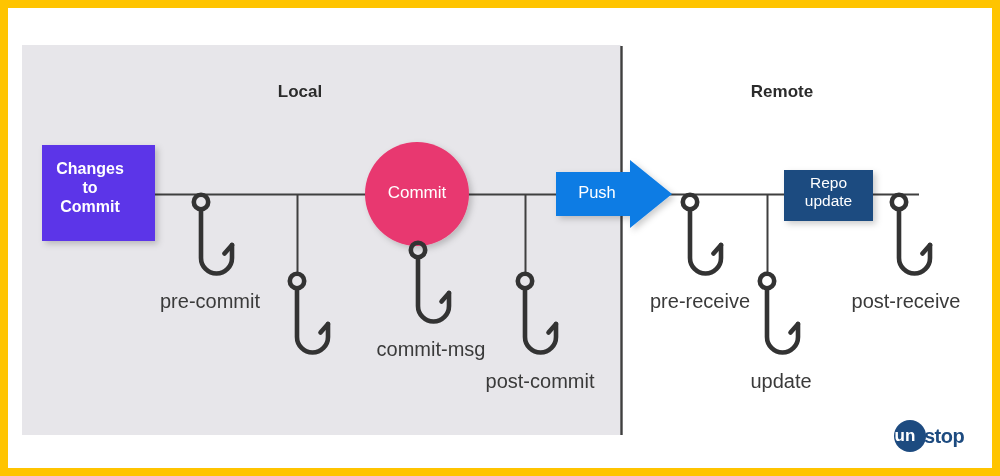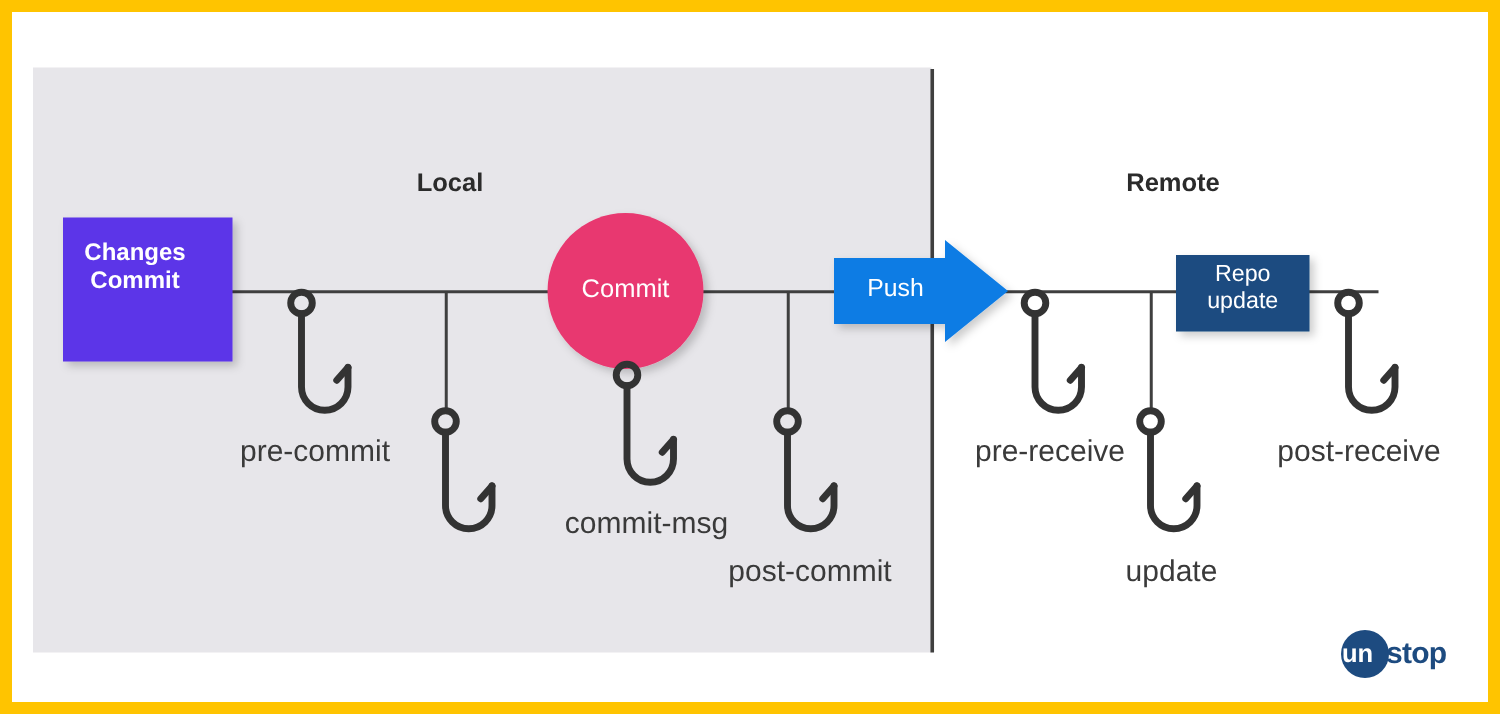--- a/index.html
+++ b/index.html
@@ -36,21 +36,20 @@
     text-align: center;
     line-height: 1.18;
     pointer-events: none;
   }
   .section-title {
     position: absolute;
     font-size: 17px;
     font-weight: bold;
     color: #2b2b2b;
     text-align: center;
-    margin-top: 30px;
   }
   .hook-label {
     position: absolute;
     font-size: 20px;
     color: #3a3a3a;
     text-align: center;
     white-space: nowrap;
     transform: translateX(-50%);
   }
 </style>
@@ -121,20 +120,21 @@
     <g>
       <circle cx="910" cy="436" r="16" fill="#1d4b80"></circle>
     </g>
   </svg>
 
   <div class="section-title" style="left:250px; top:82px; width:100px;">Local</div>
   <div class="section-title" style="left:732px; top:82px; width:100px;">Remote</div>
 
   <div class="node-label" style="left:42px; top:160px; width:96px; font-size:16px; font-weight:bold;">
     <div>Changes</div>
+    <div>to</div>
     <div>Commit</div>
   </div>
 
   <div class="node-label" style="left:365px; top:183px; width:104px; font-size:17px;">Commit</div>
 
   <div class="node-label" style="left:561px; top:183px; width:72px; font-size:16.5px;">Push</div>
 
   <div class="node-label" style="left:784px; top:174px; width:89px; font-size:15.5px;">
     <div>Repo</div>
     <div>update</div>

